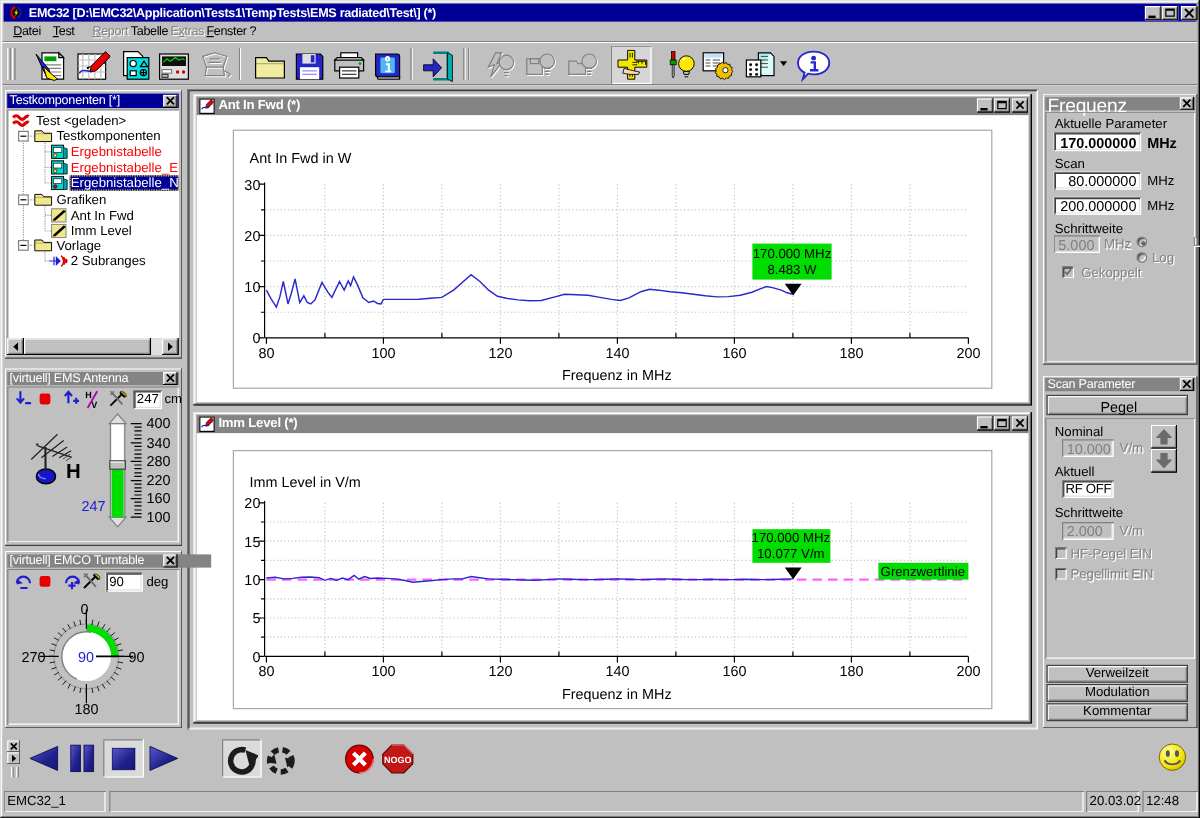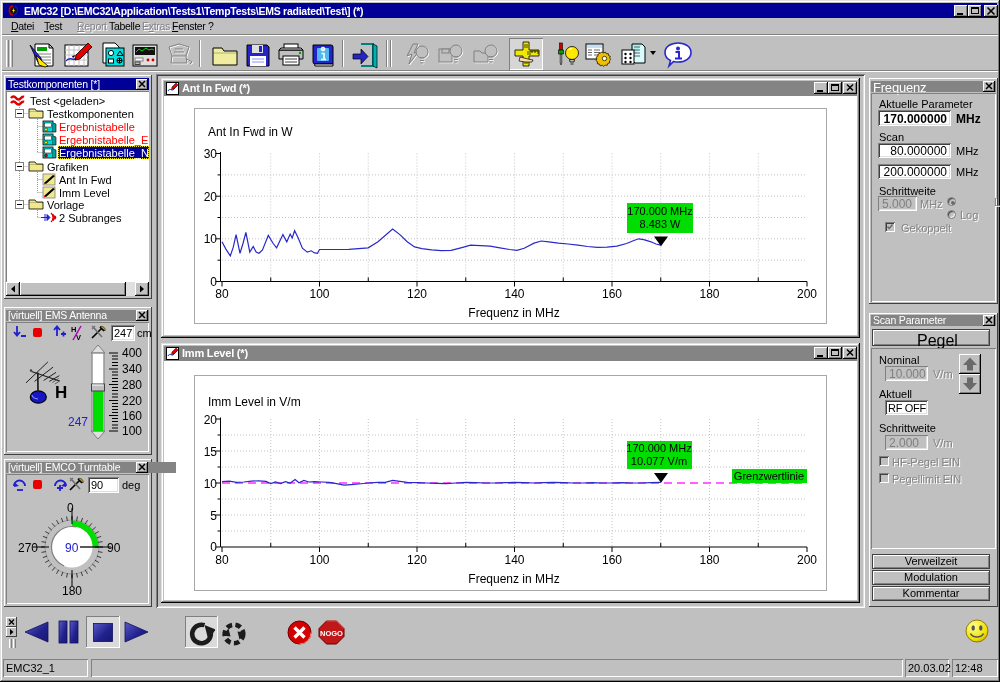--- a/index.html
+++ b/index.html
@@ -629,21 +629,21 @@
     </g>
   </svg>
   <span class="abs" style="left:63px;top:42px;font-size:12px;">0</span>
   <span class="abs" style="left:14px;top:82px;font-size:12px;">270</span>
   <span class="abs" style="left:103px;top:82px;font-size:12px;">90</span>
   <span class="abs" style="left:58px;top:125px;font-size:12px;">180</span>
 </div>
 
 <div id="freqpanel" class="abs" style="left:869px;top:78px;width:129px;height:226px;background:#c0c0c0;box-shadow:inset -1px -1px 0 #404040, inset 1px 1px 0 #ffffff;">
   <div class="abs" style="left:2px;top:3px;width:125px;height:11px;background:#848484;">
-    <span class="wtitle abs" style="left:2px;top:-1px;font-weight:normal;font-size:13px;">Frequenz</span>
+    <span class="wtitle abs" style="left:2px;top:-1px;font-weight:normal;font-size:16px;">Frequenz</span>
   </div>
   <div class="xbtn" style="left:114px;top:3px;">
       <svg width="8" height="8" viewBox="0 0 8 8">
         <path d="M1 1 L7 7 M7 1 L1 7" stroke="#000" stroke-width="1.5"></path>
       </svg>
     </div>
   <div class="abs" style="left:2px;top:15px;width:125px;height:209px;box-shadow:inset 1px 1px 0 #808080, inset -1px -1px 0 #ffffff;"></div>
   <span class="abs" style="left:10px;top:20px;">Aktuelle Parameter</span>
   <div class="abs tbx" style="left:9px;top:32px;width:73px;height:16px;">
       <span class="abs" style="right:4px;top:2px;font-size:12px;font-weight:bold;">170.000000</span>
@@ -678,21 +678,21 @@
 <div id="scanpanel" class="abs" style="left:869px;top:313px;width:129px;height:294px;background:#c0c0c0;box-shadow:inset -1px -1px 0 #404040, inset 1px 1px 0 #ffffff;">
   <div class="abs" style="left:2px;top:2px;width:125px;height:11px;background:#848484;">
     <span class="wtitle abs" style="left:2px;top:-1px;font-weight:normal;font-size:10.5px;">Scan Parameter</span>
   </div>
   <div class="xbtn" style="left:114px;top:2px;">
       <svg width="8" height="8" viewBox="0 0 8 8">
         <path d="M1 1 L7 7 M7 1 L1 7" stroke="#000" stroke-width="1.5"></path>
       </svg>
     </div>
   <div class="abs" style="left:3px;top:16px;width:118px;height:17px;background:#c0c0c0;border:1px solid #404040;box-shadow:inset 1px 1px 0 #fff, inset -1px -1px 0 #808080;">
-      <span class="abs" style="left:44px;top:2px;font-size:16px;">Pegel</span>
+      <span class="abs" style="left:44px;top:2px;font-size:12px;">Pegel</span>
     </div>
   <div class="abs" style="left:2px;top:35px;width:125px;height:201px;box-shadow:inset 1px 1px 0 #808080, inset -1px -1px 0 #ffffff;"></div>
   <span class="abs" style="left:10px;top:41px;">Nominal</span>
   <div class="abs tbxd" style="left:16px;top:53px;width:43px;height:15px;">
       <span class="abs" style="left:4px;top:1px;font-size:12px;">10.000</span>
     </div>
   <span class="abs graytxt" style="left:64px;top:55px;">V/m</span>
   <div class="abs btn" style="left:90px;top:41px;width:22px;height:20px;"><svg width="22" height="20" viewBox="0 0 22 20">
         <path d="M11 3.5 L18 11 H14 V16.5 H8 V11 H4 Z" fill="#6a6a6a"></path>
       </svg></div>

